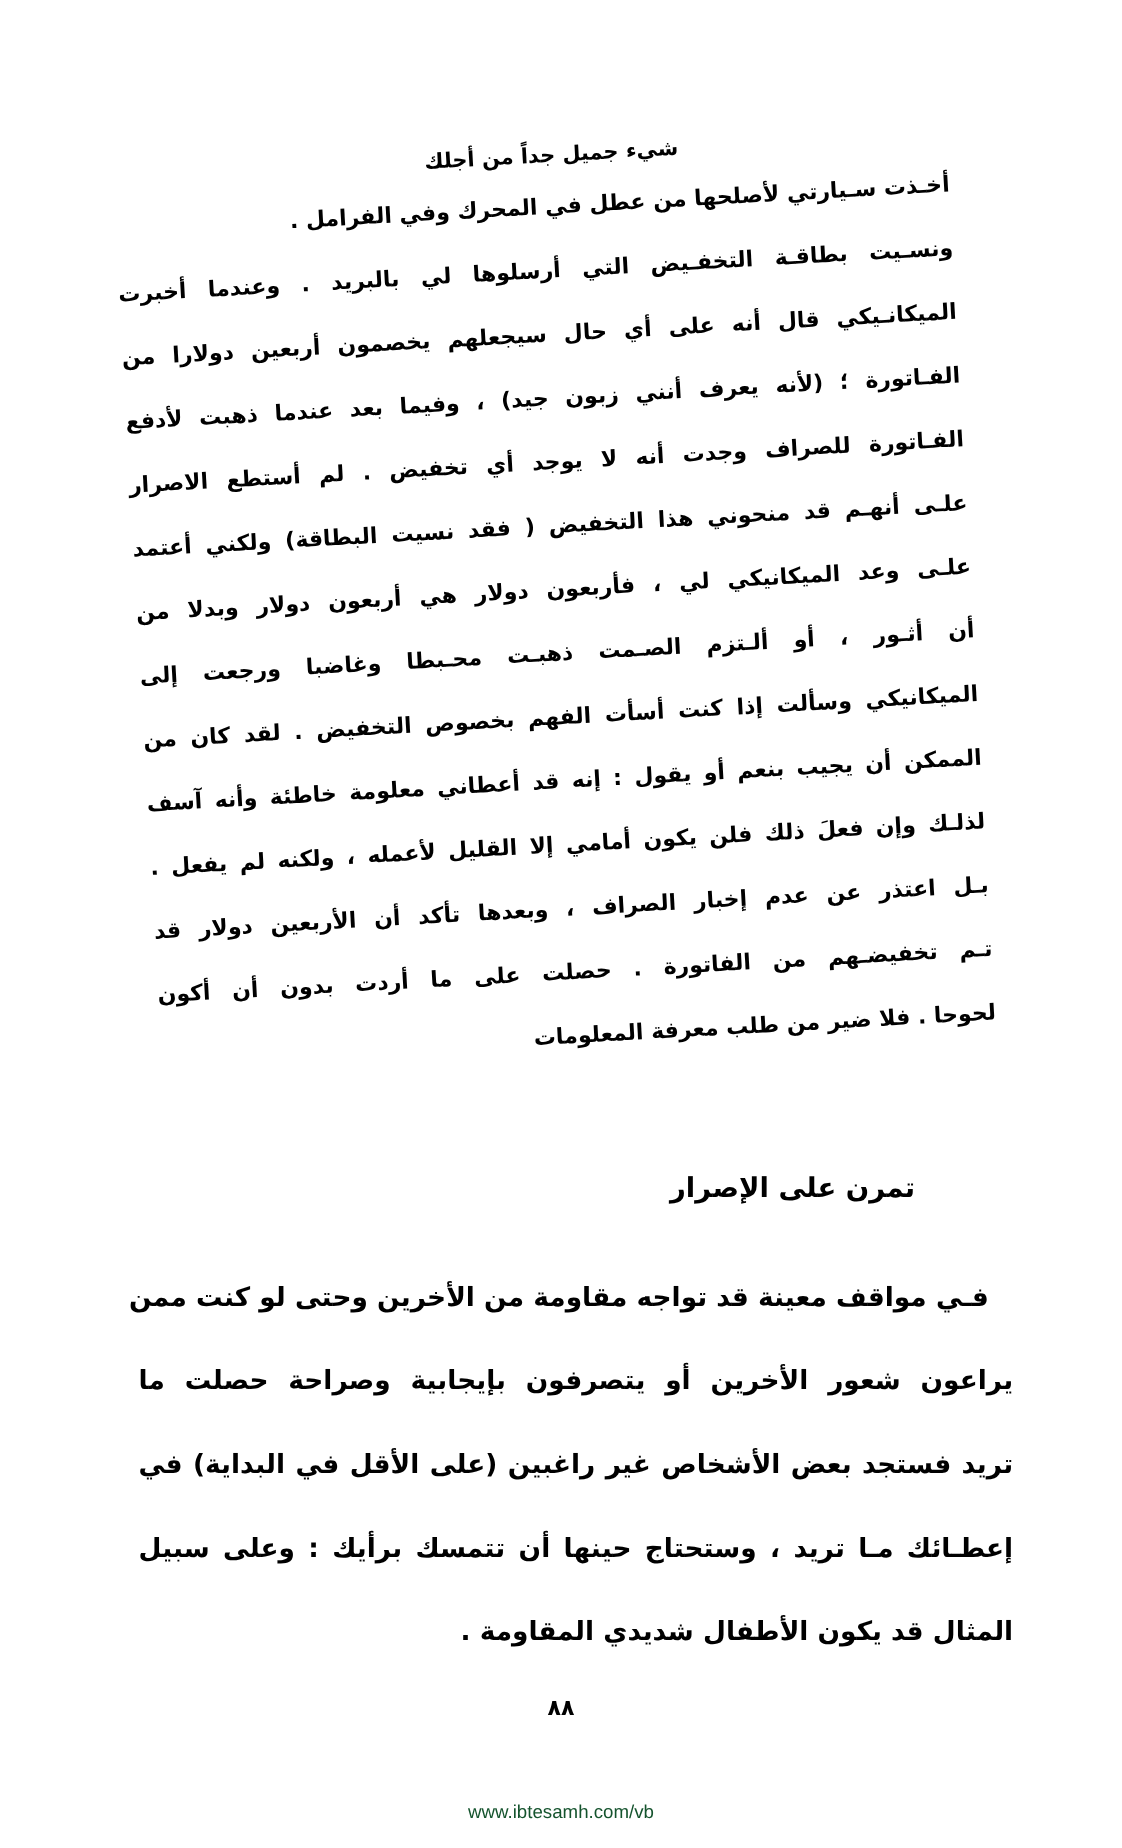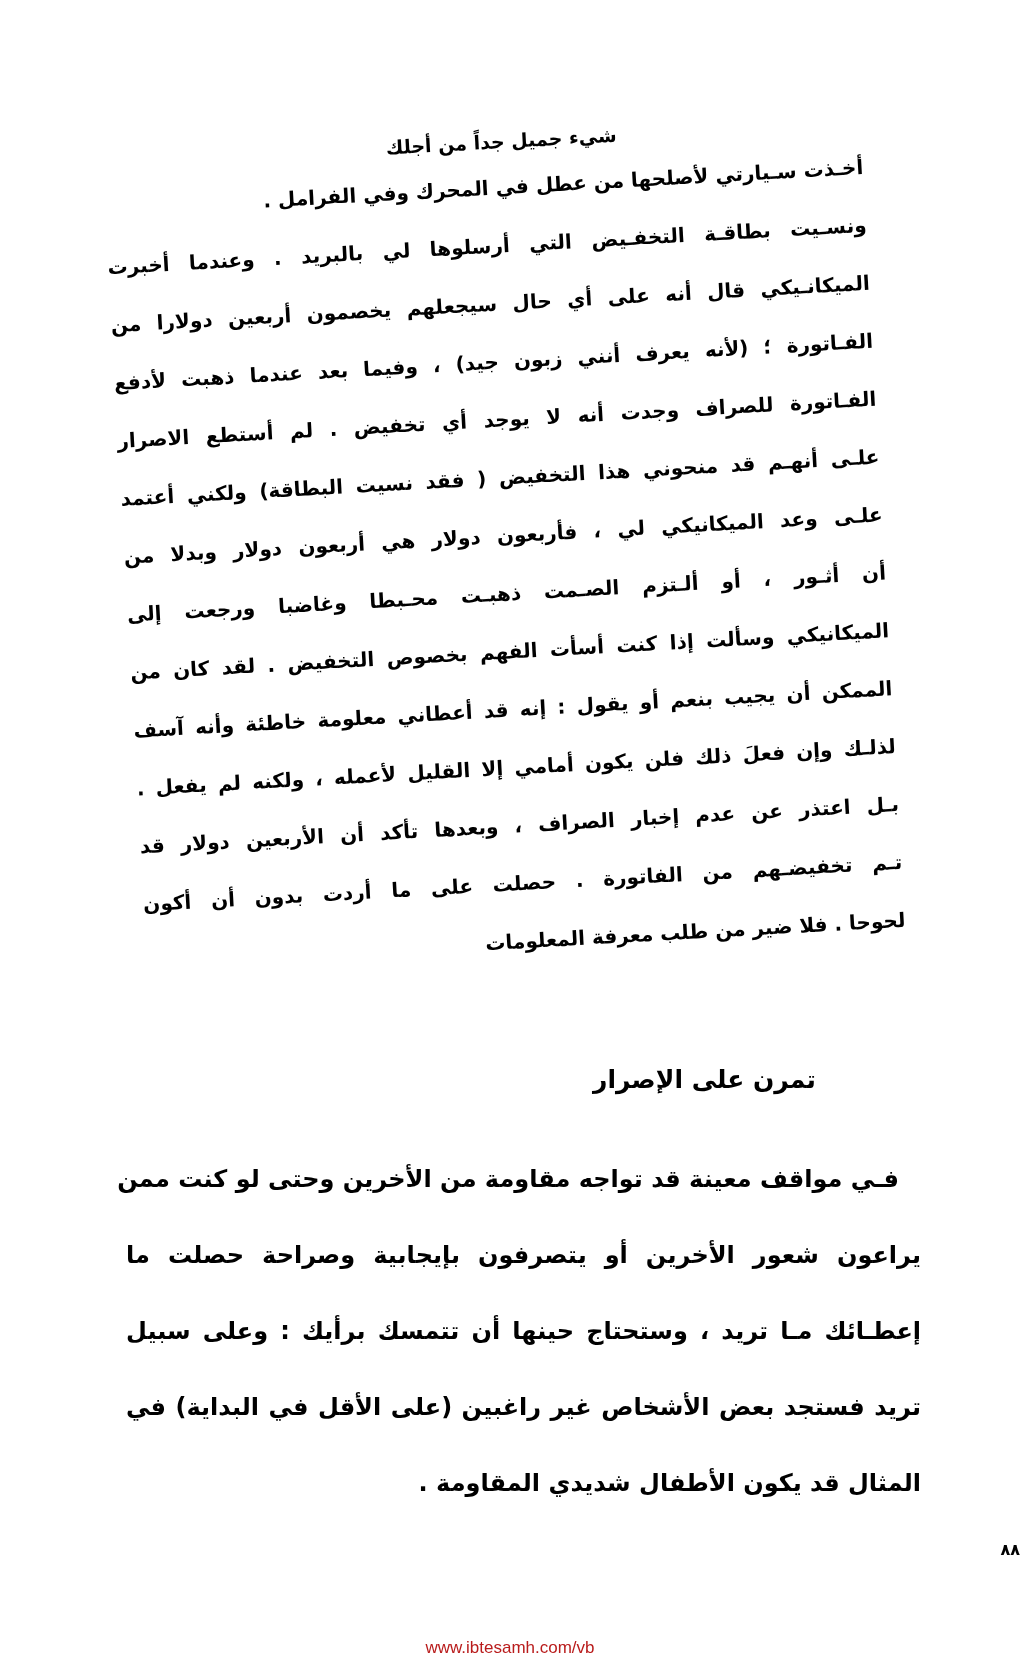--- a/index.html
+++ b/index.html
@@ -4,27 +4,27 @@
 <style>
   html, body { margin:0; padding:0; }
   body { width:1020px; height:1680px; background:#ffffff; position:relative; overflow:hidden;
          font-family:"DejaVu Sans", sans-serif; color:#000; }
   .page { position:absolute; inset:0; }
   .skew-block { position:absolute; left:100px; top:110px; width:760px; transform:rotate(-3.2deg); transform-origin:right top; }
   .chapter-title { text-align:center; direction:rtl; font-size:19px; font-weight:bold; margin:0 0 6px 0; padding-left:40px; }
   .p1 { direction:rtl; text-align:justify; font-size:20px; font-weight:bold; line-height:58px; margin:0; }
   .p1 .line { display:block; text-align-last:justify; white-space:nowrap; }
   .p1 .line.last { text-align-last:right; }
-  .section-title { position:absolute; right:204px; top:1040px; direction:rtl; font-size:25px; font-weight:bold; }
+  .section-title { position:absolute; right:188px; top:1040px; direction:rtl; font-size:25px; font-weight:bold; }
   .p2 { position:absolute; left:115px; top:1130px; width:795px; direction:rtl; font-size:24px; font-weight:bold; line-height:76px; margin:11px; }
   .p2 .line { display:block; text-align-last:justify; white-space:nowrap; }
   .p2 .line.last { text-align-last:right; }
-  .page-number { position:absolute; left:0; right:0; top:1540px; text-align:right; font-size:16px; font-weight:bold; }
+  .page-number { position:absolute; left:0; right:0; top:1540px; text-align:center; font-size:20px; font-weight:bold; }
   .watermark { position:absolute; left:0; right:0; top:1638px; text-align:center; font-family:"Liberation Sans", sans-serif;
-               font-size:17px; color:#b91c1c; }
+               font-size:17px; color:#14532d; }
 </style>
 </head>
 <body>
 
 <div class="page">
 
   <div class="skew-block">
     <h2 class="chapter-title">شيء جميل جداً من أجلك</h2>
     <p class="p1">
       <span class="line" style="text-align-last:left;padding-left:180px;">أخـذت سـيارتي لأصلحها من عطل في المحرك وفي الفرامل .</span>
@@ -42,21 +42,21 @@
       <span class="line">تـم تخفيضـهم من الفاتورة . حصلت على ما أردت بدون أن أكون</span>
       <span class="line last">لحوحا . فلا ضير من طلب معرفة المعلومات</span>
     </p>
   </div>
 
   <h3 class="section-title">تمرن على الإصرار</h3>
 
   <p class="p2">
     <span class="line" style="padding-right:22px;">فـي مواقف معينة قد تواجه مقاومة من الأخرين وحتى لو كنت ممن</span>
     <span class="line">يراعون شعور الأخرين أو يتصرفون بإيجابية وصراحة حصلت ما</span>
+    <span class="line">تريد فستجد بعض الأشخاص غير راغبين (على الأقل في البداية) في</span>
     <span class="line">إعطـائك مـا تريد ، وستحتاج حينها أن تتمسك برأيك : وعلى سبيل</span>
-    <span class="line">تريد فستجد بعض الأشخاص غير راغبين (على الأقل في البداية) في</span>
     <span class="line last">المثال قد يكون الأطفال شديدي المقاومة .</span>
   </p>
 
   <div class="page-number">٨٨</div>
 
   <div class="watermark">www.ibtesamh.com/vb</div>
 </div>
 
 </body></html>

